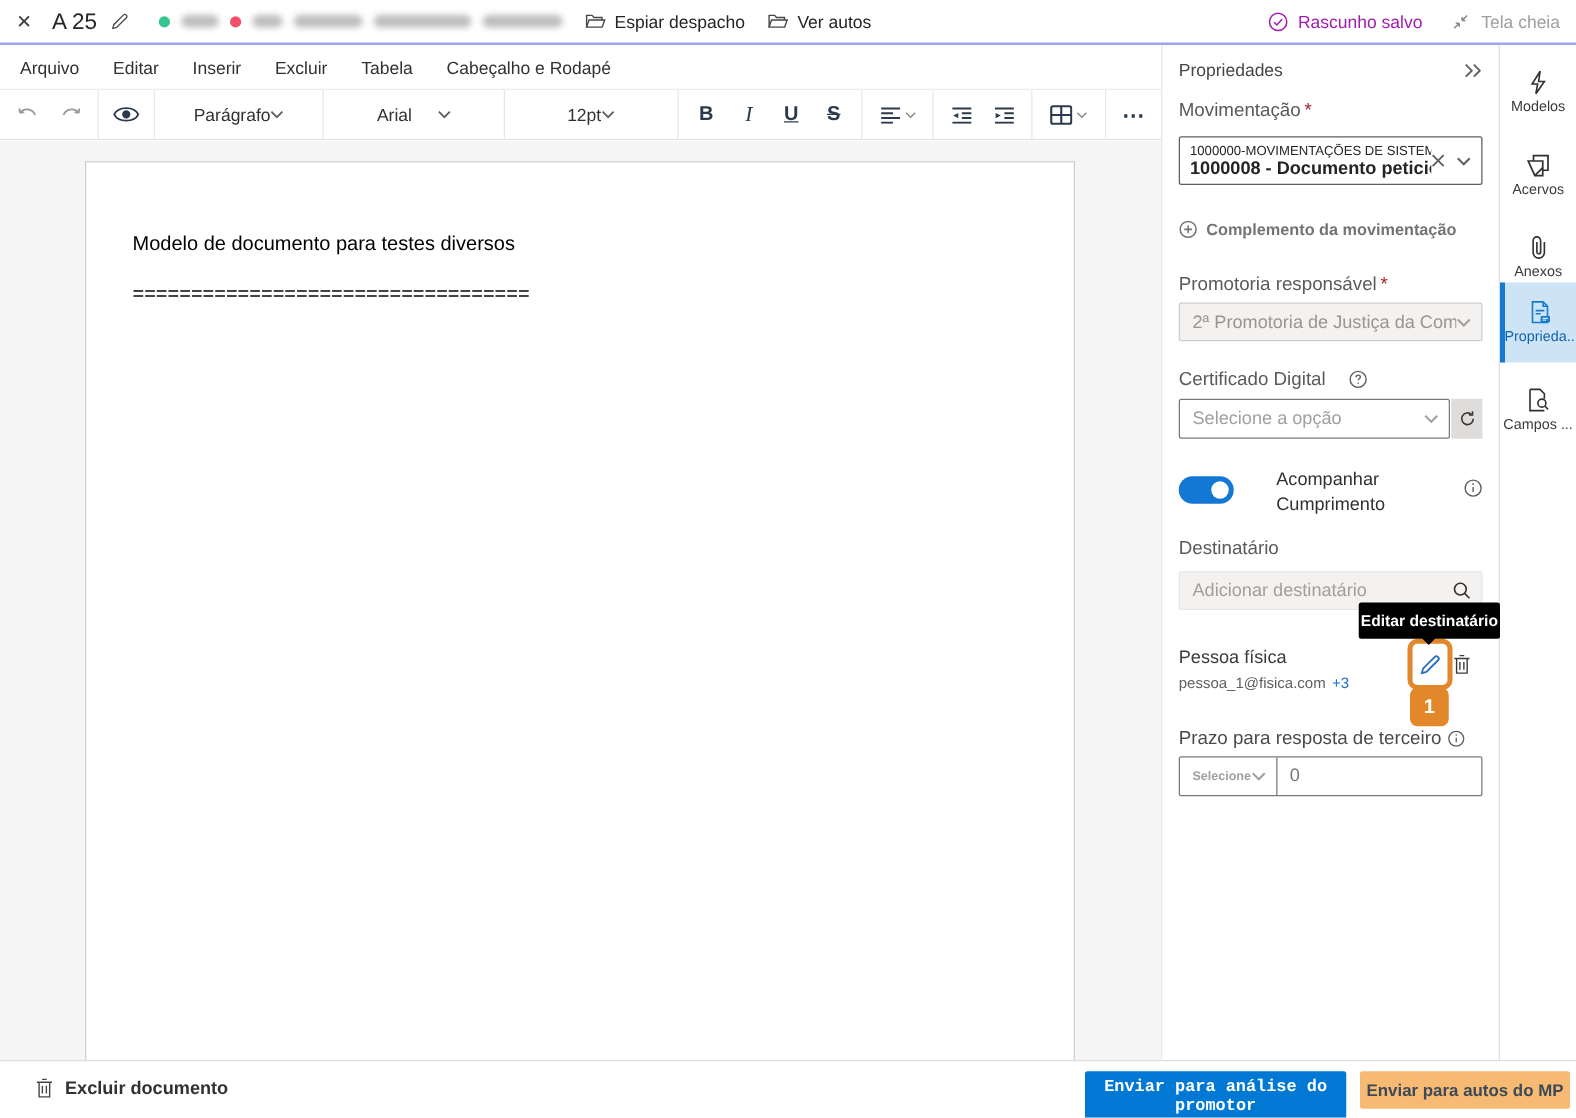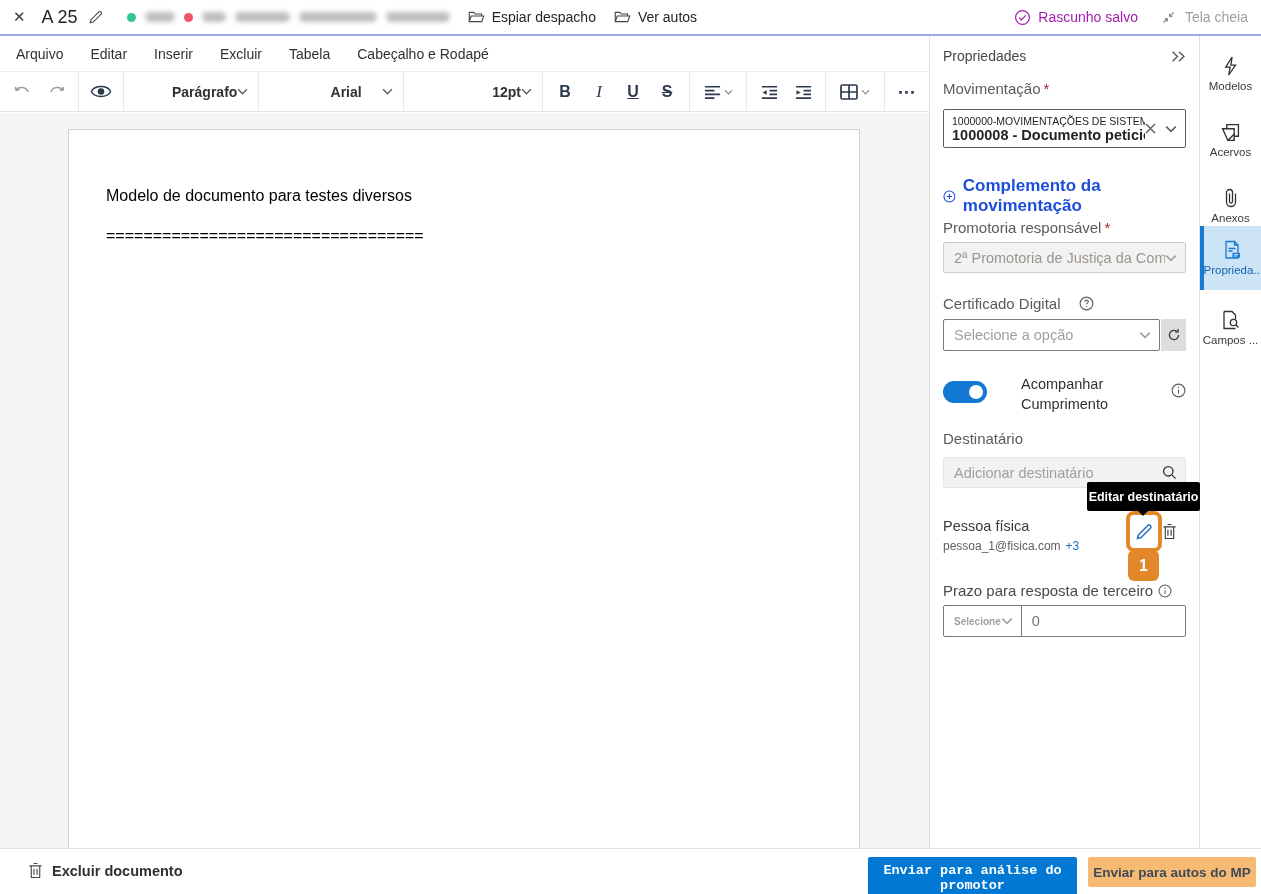--- a/index.html
+++ b/index.html
@@ -33,22 +33,22 @@
   .editor-col { position:absolute; left:0; top:0; width:930px; height:812px;
     border-right:1px solid #e1dfdd; background:#fff; }
   .menubar { height:36px; display:flex; align-items:center; gap:27px; padding:0 16px;
     font-size:14px; color:#323130; border-bottom:1px solid #ececec; }
   .menubar .menu-item { cursor:pointer; }
   .toolbar { height:40px; display:flex; align-items:stretch; border-bottom:1px solid #e3e3e3; }
   .tb-group { display:flex; align-items:center; padding:0 5px; border-right:1px solid #e8e8e8; }
   .tb-btn { width:34px; height:30px; display:flex; align-items:center; justify-content:center;
     color:#2c3a4d; cursor:pointer; border-radius:2px; }
   .tb-btn.dim { color:#9a9a98; }
-  .tb-select { display:flex; align-items:center; justify-content:flex-end;
-    padding:0 10px; font-size:14px; color:#323130; cursor:pointer;font-weight:bold; }
+  .tb-select { display:flex; align-items:center; justify-content:center;
+    padding:0 10px; font-size:14px; color:#323130; cursor:pointer; }
   .tb-select .chev { color:#605e5c; }
   .w-para { width:136px; } .w-font { width:145px;gap:20px; } .w-size { width:140px; }
   .fmt { font-size:16px; font-weight:700; }
   .fmt.i { font-style:italic; font-weight:500; font-family:"Liberation Serif", serif; font-size:17px; }
   .fmt.u { text-decoration:underline; }
   .fmt.s { text-decoration:line-through; }
   .more-dots { font-size:18px; font-weight:700; letter-spacing:1px; }
 
   .canvas { position:absolute; left:0; top:77px; width:929px; height:735px;
     background:#f5f5f5; overflow:hidden; }
@@ -65,22 +65,22 @@
   .props-title { font-size:14px; color:#484644; }
   .collapse-btn { color:#605e5c; cursor:pointer; }
   .field-label { font-size:15px; color:#5c5a58; }
   .req { color:#a4262c; margin-left:3px; }
   .mov-box { top:73px; height:39px; border:1px solid #605e5c; border-radius:2px;
     display:flex; align-items:center; padding:3px 8px; cursor:pointer; background:#fff; }
   .mov-text { flex:1; overflow:hidden; white-space:nowrap; }
   .mov-l1 { font-size:10.5px; color:#252423; }
   .mov-l2 { font-size:14.5px; font-weight:700; color:#252423; }
   .mov-icons { display:flex; align-items:center; gap:9px; color:#605e5c; }
-  .link-row { top:140px; display:flex; align-items:center; gap:7px; color:#1d4ed8;
-    font-size:17px; font-weight:600; cursor:pointer; }
+  .link-row { top:140px; display:flex; align-items:center; gap:7px; color:#737373;
+    font-size:13px; font-weight:600; cursor:pointer; }
   .select { height:31px; border:1px solid #7b7977; border-radius:2px; background:#fff;
     display:flex; align-items:center; padding:0 8px 0 10px; cursor:pointer; }
   .select .sel-text { flex:1; font-size:14.5px; color:#a19f9d; overflow:hidden; white-space:nowrap; }
   .select .chev { color:#a19f9d; }
   .select.disabled { background:#f3f2f1; border-color:#cfcdcb; cursor:default; }
   .select.disabled .sel-text { color:#989592; }
   .cert-row { top:283px; display:flex; }
   .cert-row .select { flex:1; height:32px; }
   .refresh-btn { width:25px; height:32px; margin-left:1px; background:#dfdddb;
     display:flex; align-items:center; justify-content:center; color:#3b3a39; cursor:pointer; }

